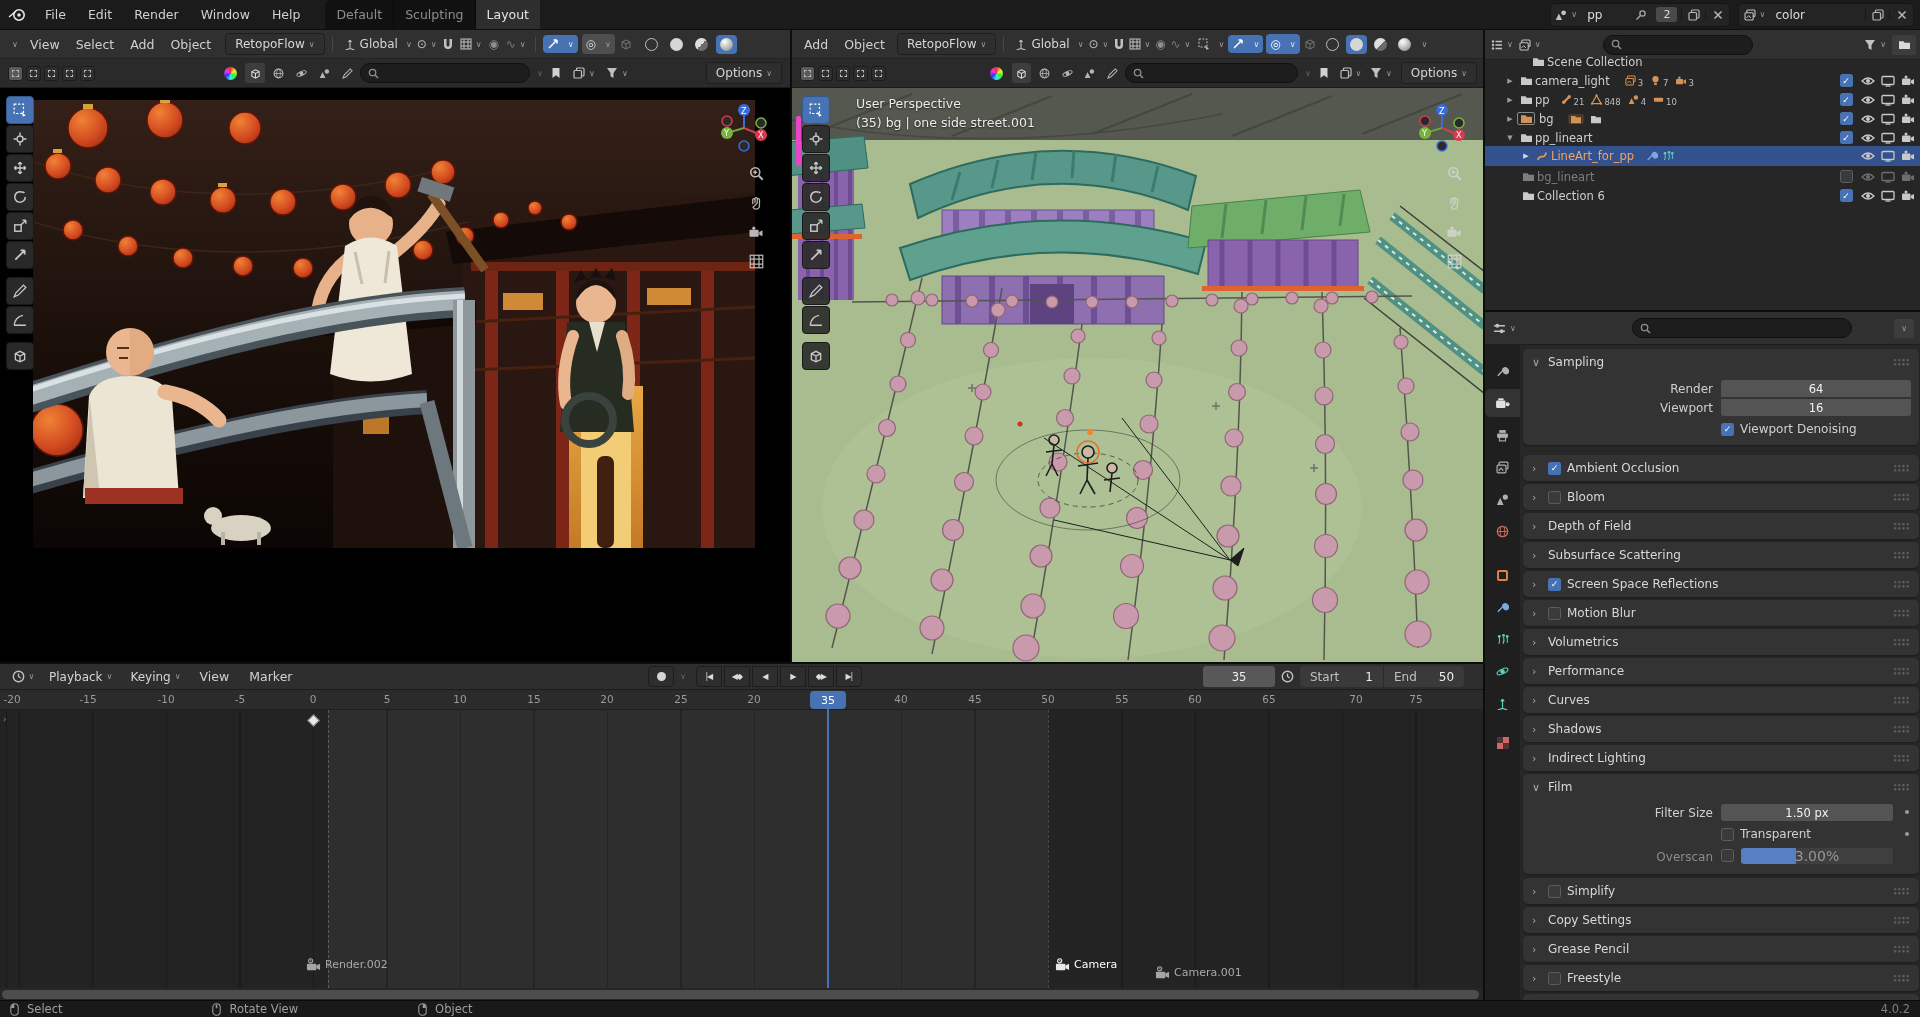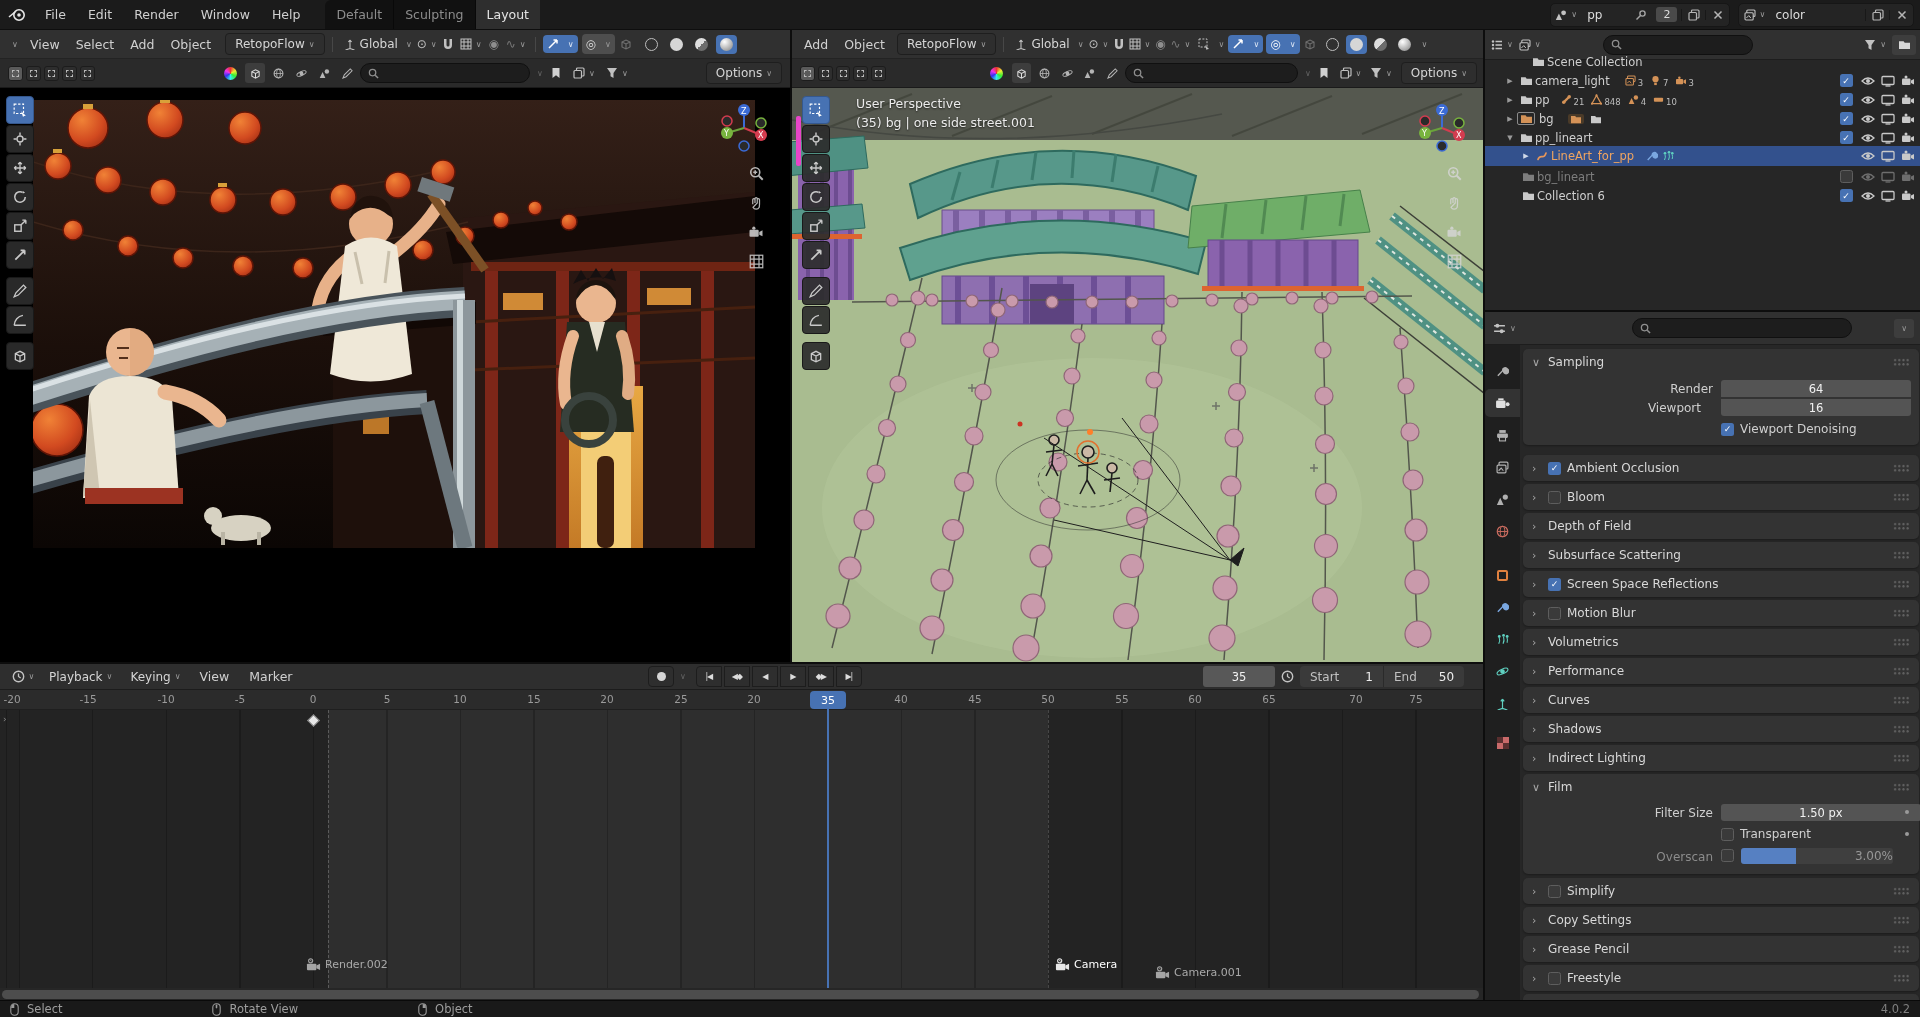--- a/index.html
+++ b/index.html
@@ -1458,21 +1458,21 @@
     <div class="panel" style="top:37px;height:96px">
       <div class="phead">
         <span class="pcar">∨</span>
           <span>Sampling</span>
           <span class="dots"></span>
       </div>
       <span class="plabel" style="left:40px;top:33px">Render</span>
       <div class="fld" style="position:absolute;left:198px;top:31px;width:190px;border-radius:3px 3px 0 0">
           <span>64</span>
         </div>
-      <span class="plabel" style="left:28px;top:52px">Viewport</span>
+      <span class="plabel" style="left:40px;top:52px">Viewport</span>
       <div class="fld" style="position:absolute;left:198px;top:50px;width:190px;border-radius:0 0 3px 3px">
           <span>16</span>
         </div>
       <div class="fx" style="position:absolute;left:198px;top:73px;gap:6px">
         <span class="chk on">✓</span>
           <span style="color:#d0d0d0;font-size:12px">Viewport Denoising</span>
       </div>
     </div>
 
     <div class="panel" style="top:143px;height:26px">
@@ -1557,34 +1557,34 @@
         </div>
       </div>
 
     <div class="panel" style="top:462px;height:100px">
       <div class="phead">
           <span class="pcar">∨</span>
           <span>Film</span>
           <span class="dots"></span>
         </div>
       <span class="plabel" style="left:40px;top:32px">Filter Size</span>
-      <div class="fld" style="position:absolute;left:198px;top:30px;width:200px">
+      <div class="fld" style="position:absolute;left:198px;top:30px;width:172px">
           <span>1.50 px</span>
         </div>
       <span style="position:absolute;left:382px;top:36px;width:4px;height:4px;border-radius:50%;background:#9a9a9a"></span>
       <div class="fx" style="position:absolute;left:198px;top:53px;gap:6px">
         <span class="chk off"></span>
           <span style="color:#d0d0d0;font-size:12px">Transparent</span>
       </div>
       <span style="position:absolute;left:382px;top:58px;width:4px;height:4px;border-radius:50%;background:#9a9a9a"></span>
       <span class="plabel" style="left:40px;top:76px;color:#8c8c8c">Overscan</span>
       <span class="chk off" style="position:absolute;left:198px;top:75px"></span>
       <div style="position:absolute;left:218px;top:74px;width:152px;height:16px;background:#3f3f3f;border-radius:3px;overflow:hidden">
         <div style="position:absolute;left:0;top:0;width:55px;height:16px;background:#5680c2"></div>
-        <div style="position:absolute;width:100%;text-align:right;font-size:12px;color:#979797;line-height:16px">3.00%</div>
+        <div style="position:absolute;width:100%;text-align:center;font-size:14px;color:#979797;line-height:16px">3.00%</div>
       </div>
     </div>
 
     <div class="panel" style="top:566px;height:26px">
         <div class="phead">
           <span class="pcar">›</span>
           <span class="chk off"></span>
           <span>Simplify</span>
           <span class="dots"></span>
         </div>

